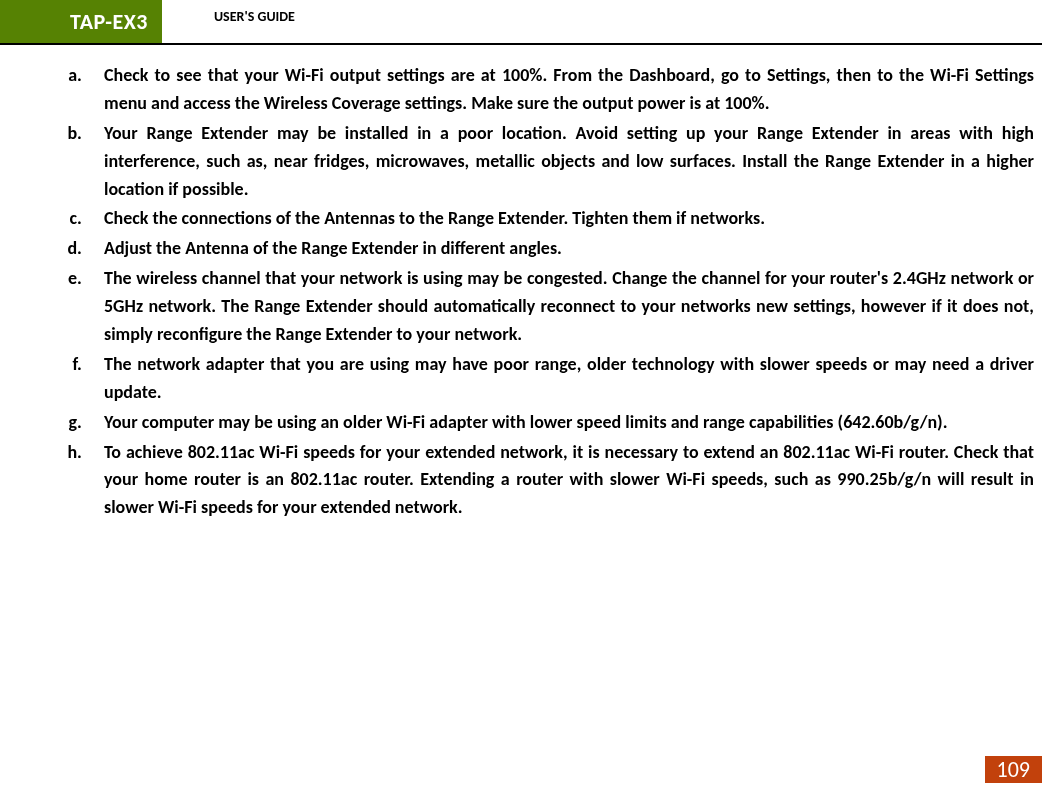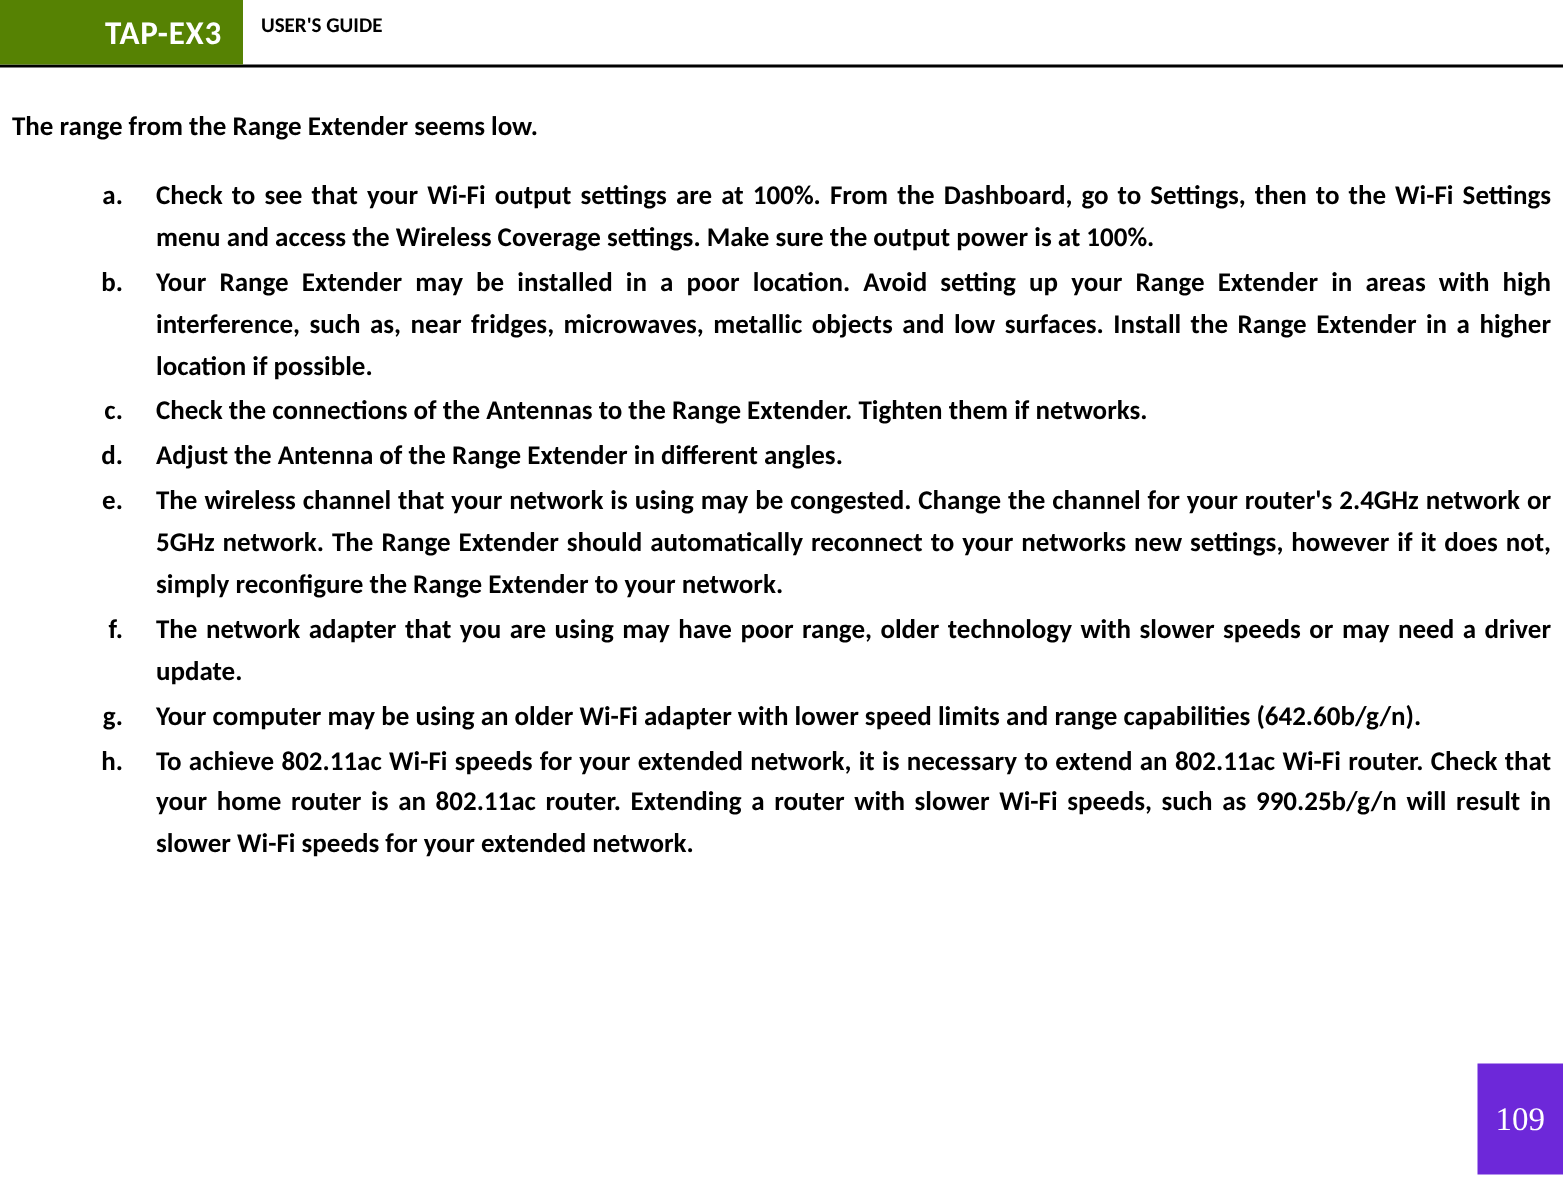--- a/index.html
+++ b/index.html
@@ -13,21 +13,22 @@
       color: #000;
       background: #fff;
       width: 1042px;
       height: 791px;
       position: relative;
     }
     .header {
       display: flex;
       align-items: stretch;
       border-bottom: 2px solid #000;
-      margin-bottom: 28px;
+      margin-bottom: 17px;
+      gap: 40px;
     }
     .header-badge {
       background: #568203;
       color: #fff;
       font-weight: bold;
       font-size: 22px;
       padding: 8px 14px 8px 70px;
       letter-spacing: 0.5px;
     }
     .header-title {
@@ -54,39 +55,37 @@
       text-align: justify;
       font-weight: bold;
     }
     ol.alpha-list li::marker {
       font-size: 18px;
     }
     .page-number {
       position: absolute;
       bottom: 8px;
       right: 0;
-      background: #6d28d9;
+      background: #c2410c;
       color: #fff;
       font-size: 22px;
-      padding: 24px 12px;
+      padding: 0 12px;
       min-width: 54px;
       text-align: center;
-      font-family: Liberation Serif, serif;
     }
   </style>
 </head>
 <body>
 
 <div class="header">
   <div class="header-badge">TAP-EX3</div>
   <div class="header-title">USER'S GUIDE</div>
 </div>
 
 <div class="content">
-  <div class="section-title">The range from the Range Extender seems low.</div>
 
   <ol class="alpha-list">
     <li>Check to see that your Wi-Fi output settings are at 100%. From the Dashboard, go to Settings, then to the Wi-Fi Settings menu and access the Wireless Coverage settings.  Make sure the output power is at 100%.</li>
     <li>Your Range Extender may be installed in a poor location. Avoid setting up your Range Extender in areas with high interference, such as, near fridges, microwaves, metallic objects and low surfaces. Install the Range Extender in a higher location if possible.</li>
     <li>Check the connections of the Antennas to the Range Extender. Tighten them if networks.</li>
     <li>Adjust the Antenna of the Range Extender in different angles.</li>
     <li>The wireless channel that your network is using may be congested. Change the channel for your router's 2.4GHz network or 5GHz network. The Range Extender should automatically reconnect to your networks new settings, however if it does not, simply reconfigure the Range Extender to your network.</li>
     <li>The network adapter that you are using may have poor range, older technology with slower speeds or may need a driver update.</li>
     <li>Your computer may be using an older Wi-Fi adapter with lower speed limits and range capabilities (642.60b/g/n).</li>
     <li>To achieve 802.11ac Wi-Fi speeds for your extended network, it is necessary to extend an 802.11ac Wi-Fi router.  Check that your home router is an 802.11ac router.  Extending a router with slower Wi-Fi speeds, such as 990.25b/g/n will result in slower Wi-Fi speeds for your extended network.</li>

